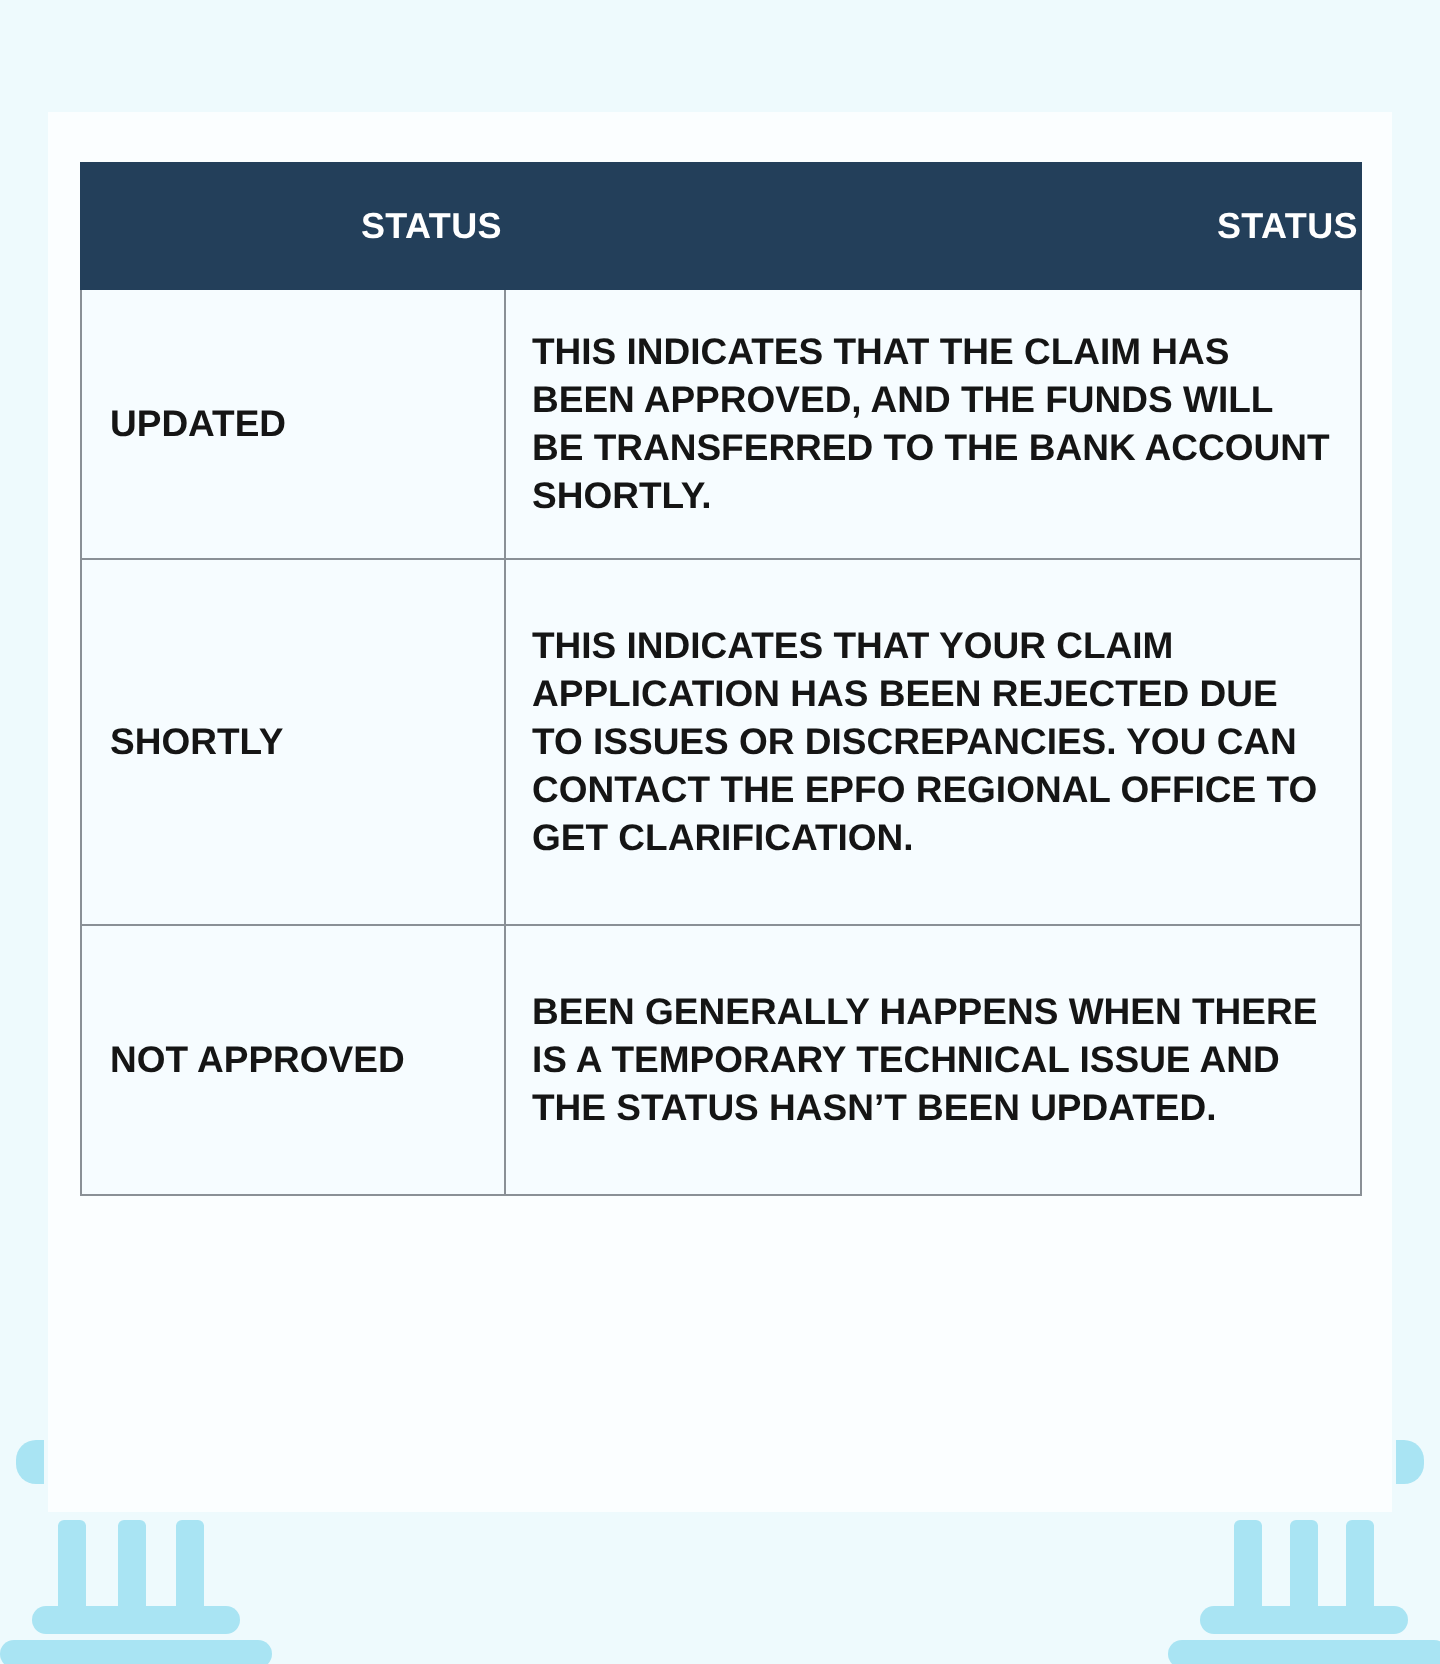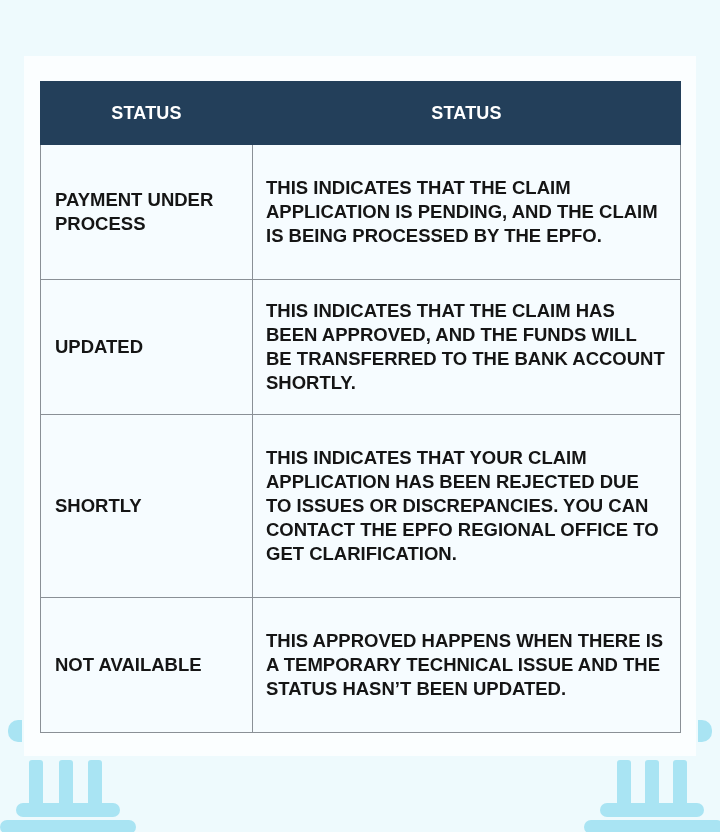--- a/index.html
+++ b/index.html
@@ -12,21 +12,21 @@
   .card {
     position:absolute; left:24px; top:56px; width:672px; height:700px;
     background:#fbfeff;
   }
   table.status-table {
     position:absolute; left:40px; top:81px; width:640px;
     border-collapse:collapse; table-layout:fixed;
   }
   .status-table th {
     background:#233f5a; color:#ffffff; height:60px;
-    font-size:18px; font-weight:bold; text-align:center; letter-spacing:0.2px;
+    font-size:18px; font-weight:bold; text-align:right; letter-spacing:0.2px;
     border:1.5px solid #233f5a;
   }
   .status-table td {
     background:#f6fcff; border:1.5px solid #8a9096;
     color:#151515; font-weight:bold; font-size:18.5px; line-height:24px;
     vertical-align:middle;
   }
   .status-table td.col-status { padding:0 12px 0 14px; }
   .status-table td.col-meaning { padding:0 14px 0 13px; }
   .row-1 td { height:134px; }
@@ -62,30 +62,26 @@
     <col style="width:212px">
     <col style="width:428px">
   </colgroup>
   <thead>
     <tr>
       <th>STATUS</th>
       <th>STATUS</th>
     </tr>
   </thead>
   <tbody>
-    <tr class="row-1">
-      <td class="col-status">PAYMENT UNDER PROCESS</td>
-      <td class="col-meaning">THIS INDICATES THAT THE CLAIM APPLICATION IS PENDING, AND THE CLAIM IS BEING PROCESSED BY THE EPFO.</td>
-    </tr>
     <tr class="row-2">
       <td class="col-status">UPDATED</td>
       <td class="col-meaning">THIS INDICATES THAT THE CLAIM HAS BEEN APPROVED, AND THE FUNDS WILL BE TRANSFERRED TO THE BANK ACCOUNT SHORTLY.</td>
     </tr>
     <tr class="row-3">
       <td class="col-status">SHORTLY</td>
       <td class="col-meaning">THIS INDICATES THAT YOUR CLAIM APPLICATION HAS BEEN REJECTED DUE TO ISSUES OR DISCREPANCIES. YOU CAN CONTACT THE EPFO REGIONAL OFFICE TO GET CLARIFICATION.</td>
     </tr>
     <tr class="row-4">
-      <td class="col-status">NOT AVAILABLE</td>
-      <td class="col-meaning">THIS APPROVED HAPPENS WHEN THERE IS A TEMPORARY TECHNICAL ISSUE AND THE STATUS HASN’T BEEN UPDATED.</td>
+      <td class="col-status">NOT APPROVED</td>
+      <td class="col-meaning">BEEN GENERALLY HAPPENS WHEN THERE IS A TEMPORARY TECHNICAL ISSUE AND THE STATUS HASN’T BEEN UPDATED.</td>
     </tr>
   </tbody>
 </table>
 
 </body></html>

